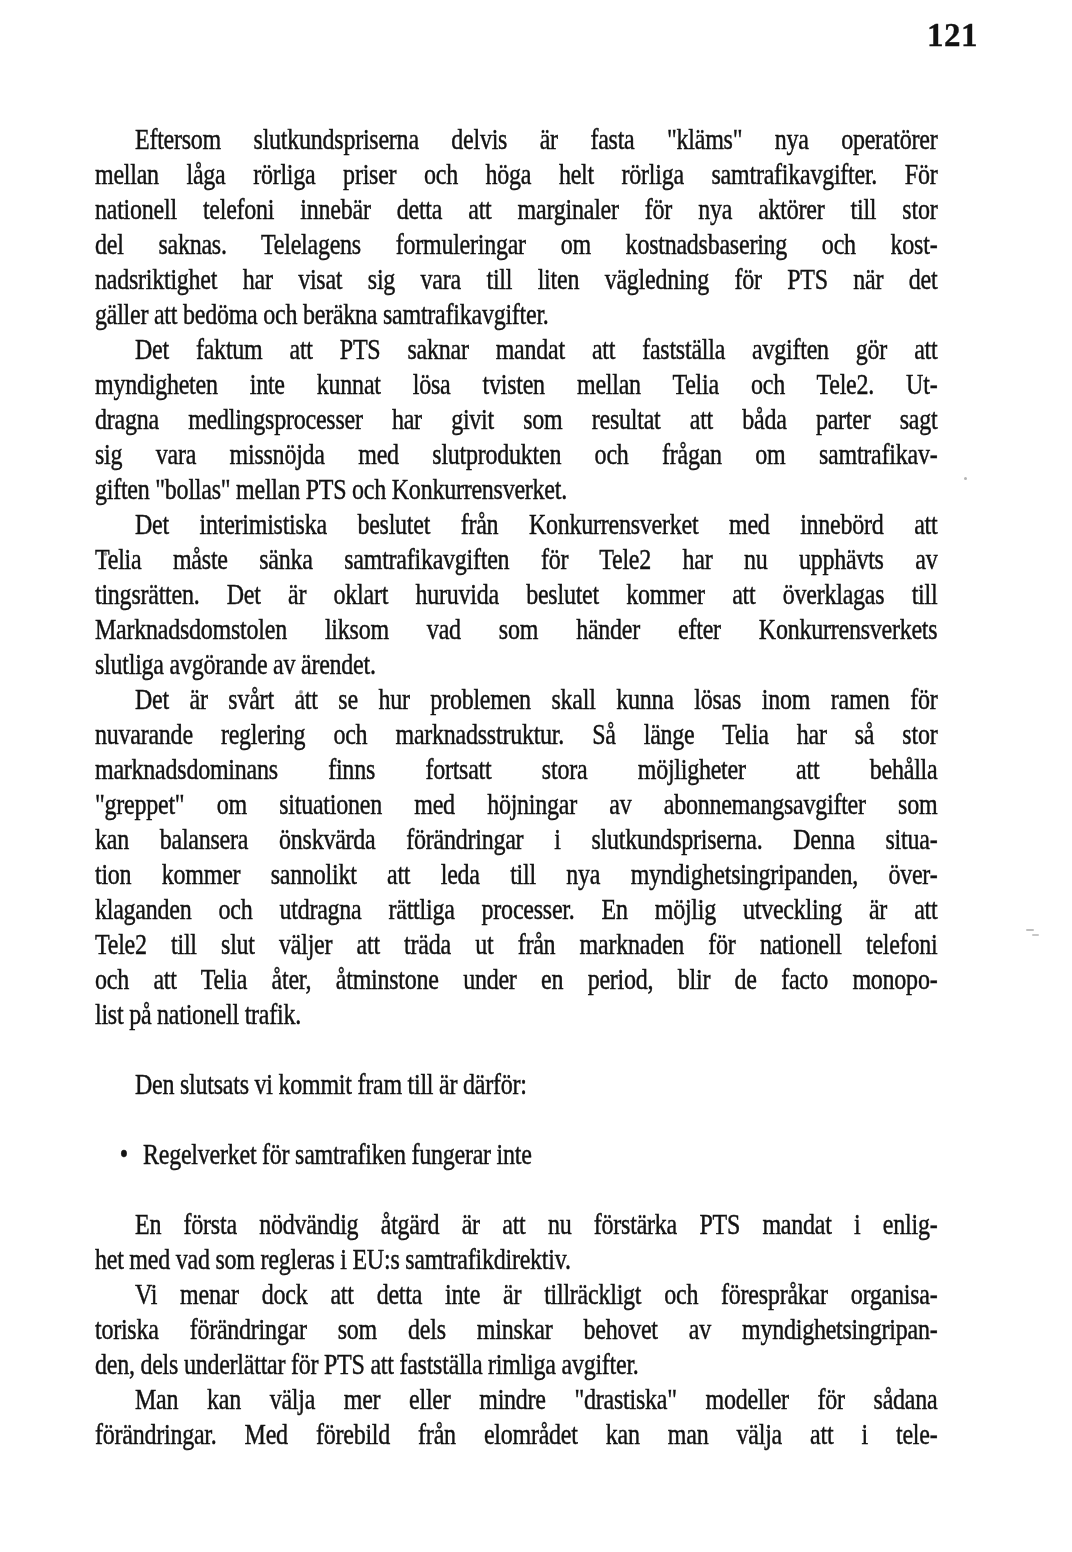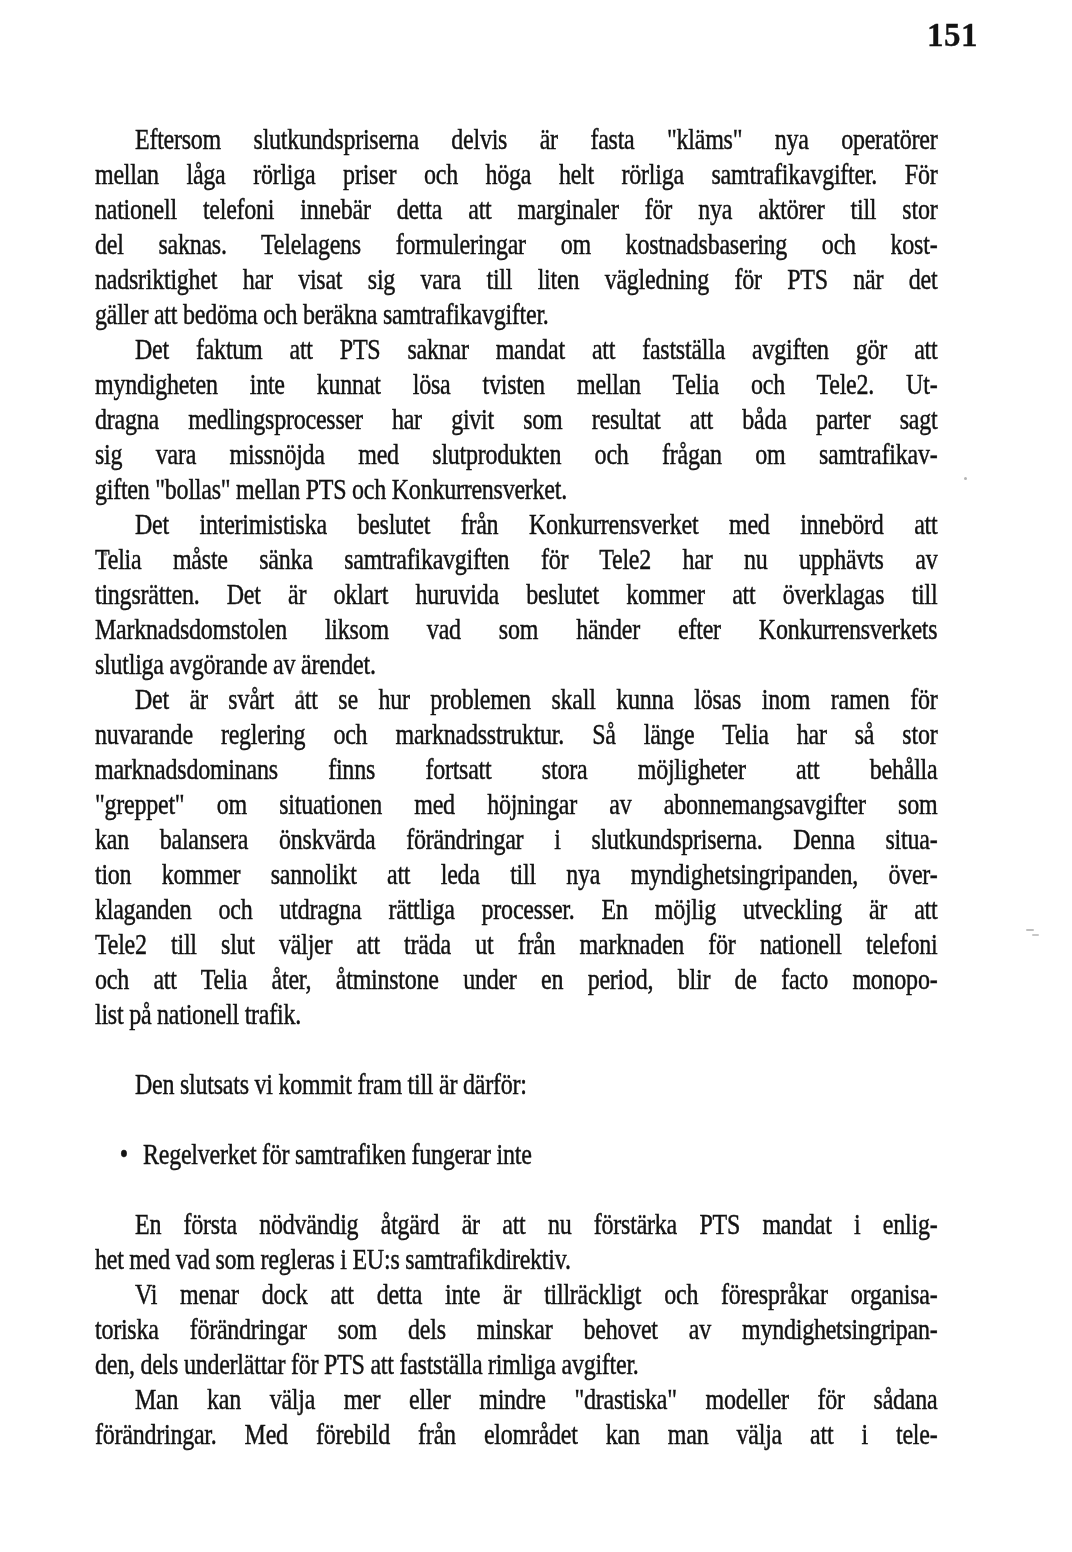--- a/index.html
+++ b/index.html
@@ -51,21 +51,21 @@
   .speck-dot1 { left: 299px; top: 690px;  width: 4px; height: 4px; }
   .speck-dot2 { left: 104px; top: 552px;  width: 3px; height: 4px; }
   .speck-dash1 { left: 1026px; top: 929px; width: 8px; height: 2px; border-radius: 1px; opacity: 0.35; }
   .speck-dash2 { left: 1032px; top: 934px; width: 7px; height: 2px; border-radius: 1px; opacity: 0.3; }
   .speck-dot3 { left: 964px; top: 477px;  width: 3px; height: 3px; opacity: 0.4; }
 </style>
 </head>
 <body>
 
 <div class="page">
-  <div class="page-number">151</div>
+  <div class="page-number">121</div>
 
   <div class="content">
       <div class="para">
         <div class="line just indent">Eftersom slutkundspriserna delvis är fasta "kläms" nya operatörer</div>
         <div class="line just">mellan låga rörliga priser och höga helt rörliga samtrafikavgifter. För</div>
         <div class="line just">nationell telefoni innebär detta att marginaler för nya aktörer till stor</div>
         <div class="line just">del saknas. Telelagens formuleringar om kostnadsbasering och kost-</div>
         <div class="line just">nadsriktighet har visat sig vara till liten vägledning för PTS när det</div>
         <div class="line">gäller att bedöma och beräkna samtrafikavgifter.</div>
       </div>

